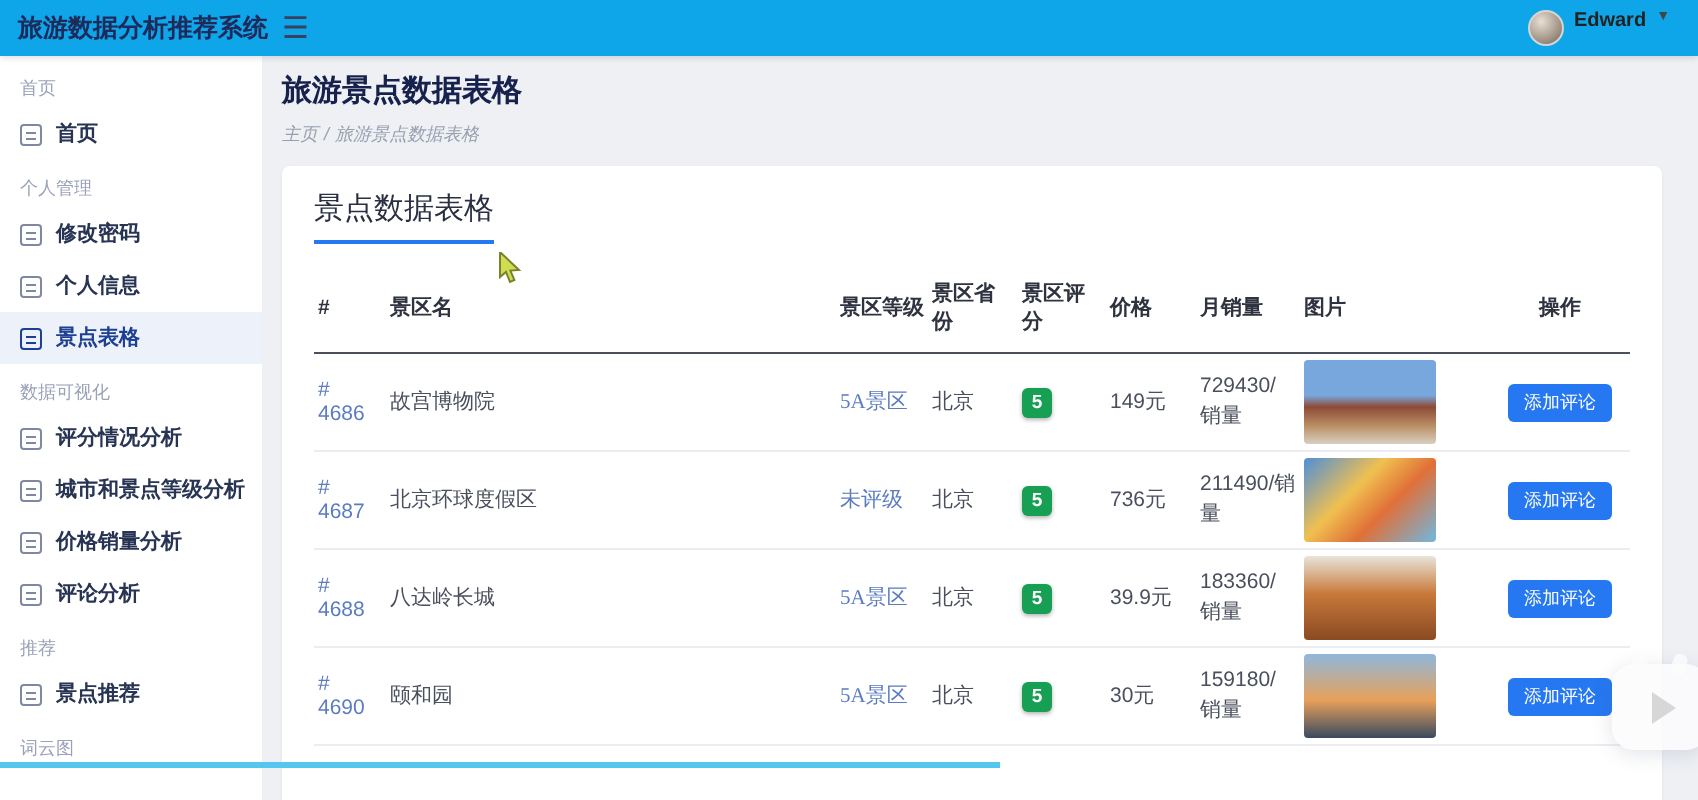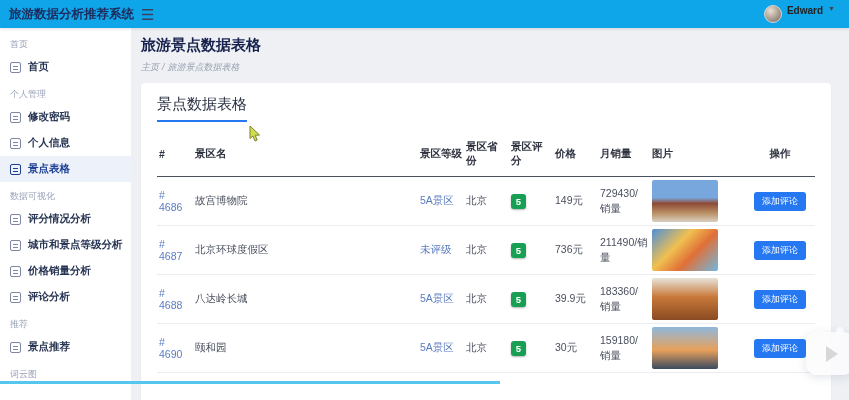--- a/index.html
+++ b/index.html
@@ -43,21 +43,21 @@
 
   .card { margin:9px 18px 0 10px; background:#fff; border-radius:4px; padding:12px 16px 20px;
           box-shadow:0 1px 2px rgba(0,0,0,.05); min-height:420px; }
   .card-tab { display:inline-block; font-size:15px; font-weight:normal; color:#2a3042;
               padding-bottom:6px; border-bottom:2px solid var(--accent,#2b7de9); cursor:pointer; }
 
   table { width:100%; border-collapse:collapse; table-layout:fixed; margin-top:10px; }
   th { font-size:10.5px; color:#2f3340; text-align:left; padding:8px 2px; border-bottom:1px solid #4a505e; font-weight:bold; }
   td { font-size:10.5px; color:#4a4f5e; padding:3px 2px; border-bottom:1px solid #ecedf2; vertical-align:middle; height:46px; }
   .id-cell, .level-link { color:#5b7cc0; }
-  .level-link { cursor:pointer; }
+  .level-link { cursor:pointer;font-family:Liberation Serif, serif; }
   .score-badge { display:inline-block; min-width:15px; height:15px; line-height:15px; text-align:center;
                  background:var(--badge,#17a054); color:#fff; font-size:9.5px; font-weight:bold; border-radius:3px;
                  box-shadow:0 1px 2px rgba(0,0,0,.3); }
   .sales-cell { word-break:break-all; line-height:1.4; }
   .thumb { width:66px; height:42px; border-radius:2px; }
   .action-cell { text-align:center; }
   .add-btn { display:inline-block; background:var(--accent,#2577f2); color:#fff; font-size:9px;
              padding:3px 8px; border-radius:3px; border:none; cursor:pointer; white-space:nowrap; }
 
   

